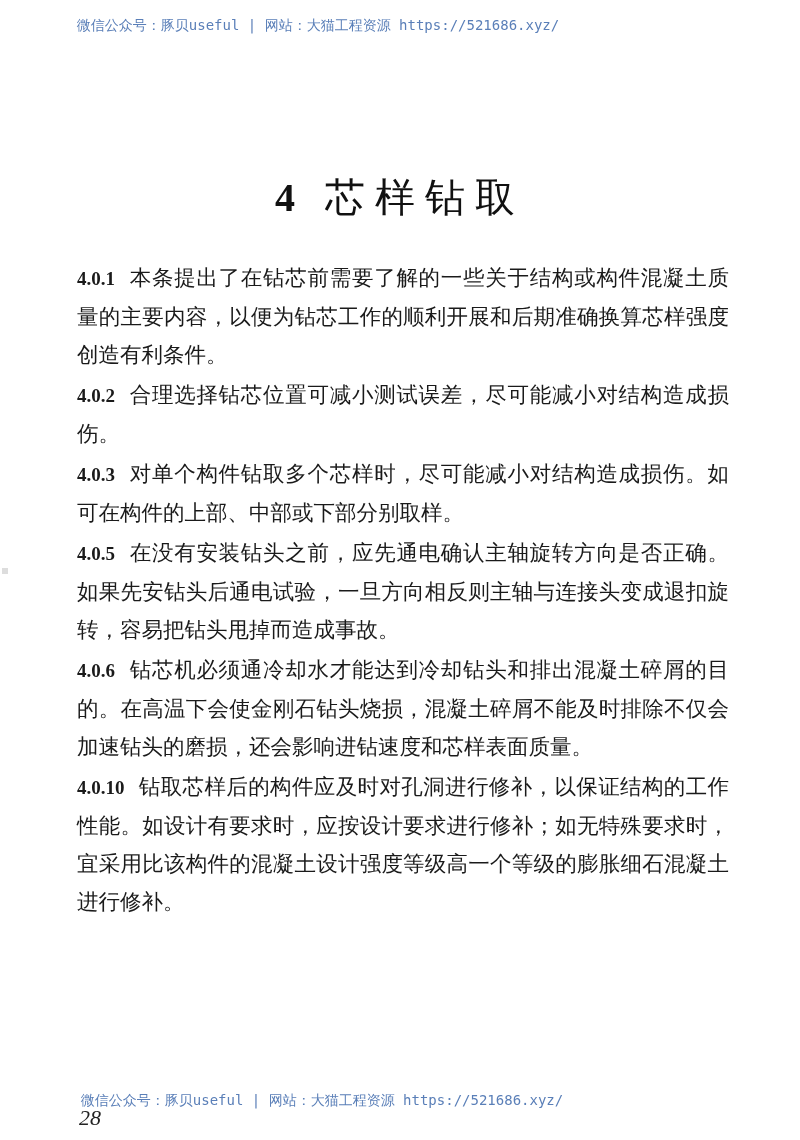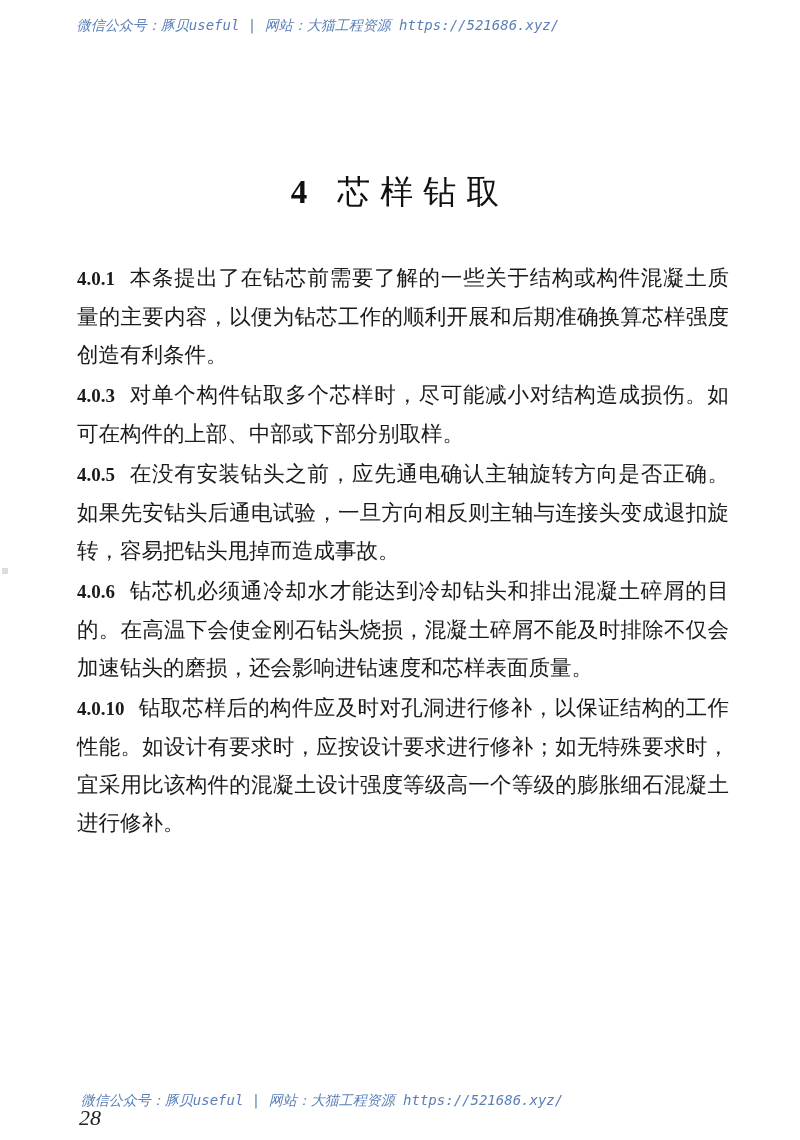--- a/index.html
+++ b/index.html
@@ -3,27 +3,27 @@
   <meta charset="utf-8">
   <style>
     html, body { margin: 0; padding: 0; }
     body {
       width: 800px; height: 1140px; background: #ffffff; position: relative; overflow: hidden;
       font-family: "DejaVu Serif", "Liberation Serif", serif; color: #1a1a1a;
     }
     .watermark {
       position: absolute; left: 0; width: 636px; text-align: center;
       font-family: "DejaVu Sans Mono", "Liberation Mono", monospace;
-      font-size: 14px; color: #5a7fb8; letter-spacing: 0px; font-style: italic;
+      font-size: 14px; color: #5a7fb8; letter-spacing: 0px;
     }
     .watermark.top { top: 17px; }
     .watermark.bottom { top: 1092px; left: 4px; }
     .chapter-title {
       position: absolute; top: 170px; left: 0; width: 800px; text-align: center;
-      font-size: 33px; letter-spacing: 10px; color: #111;
+      font-size: 40px; letter-spacing: 10px; color: #111;
     }
     .chapter-title .num { font-weight: bold; font-family: "Liberation Serif", serif; margin-right: 20px; }
     .content { position: absolute; top: 259px; left: 77px; width: 652px; }
     .para { font-size: 21.5px; line-height: 38px; text-align: justify; margin: 0 0 2px 0; }
     .clause-num {
       font-family: "Liberation Serif", serif; font-weight: bold; font-size: 19px;
       margin-right: 14px;
       margin-top: 16px;
     }
     .page-number {
@@ -38,20 +38,21 @@
 <div class="watermark top">微信公众号：豚贝useful | 网站：大猫工程资源 https://521686.xyz/</div>
 
 <div class="chapter-title">
   <span class="num">4</span><span>芯样钻取</span>
 </div>
 
 <div class="edge-mark"></div>
 
 <div class="content">
   <p class="para"><span class="clause-num">4.0.1</span><span>本条提出了在钻芯前需要了解的一些关于结构或构件混凝土质量的主要内容，以便为钻芯工作的顺利开展和后期准确换算芯样强度创造有利条件。</span></p>
+  <p class="para"><span class="clause-num">4.0.2</span><span>合理选择钻芯位置可减小测试误差，尽可能减小对结构造成损伤。</span></p>
   <p class="para"><span class="clause-num">4.0.3</span><span>对单个构件钻取多个芯样时，尽可能减小对结构造成损伤。如可在构件的上部、中部或下部分别取样。</span></p>
   <p class="para"><span class="clause-num">4.0.5</span><span>在没有安装钻头之前，应先通电确认主轴旋转方向是否正确。如果先安钻头后通电试验，一旦方向相反则主轴与连接头变成退扣旋转，容易把钻头甩掉而造成事故。</span></p>
   <p class="para"><span class="clause-num">4.0.6</span><span>钻芯机必须通冷却水才能达到冷却钻头和排出混凝土碎屑的目的。在高温下会使金刚石钻头烧损，混凝土碎屑不能及时排除不仅会加速钻头的磨损，还会影响进钻速度和芯样表面质量。</span></p>
   <p class="para"><span class="clause-num">4.0.10</span><span>钻取芯样后的构件应及时对孔洞进行修补，以保证结构的工作性能。如设计有要求时，应按设计要求进行修补；如无特殊要求时，宜采用比该构件的混凝土设计强度等级高一个等级的膨胀细石混凝土进行修补。</span></p>
 </div>
 
 <div class="page-number">28</div>
 <div class="watermark bottom">微信公众号：豚贝useful | 网站：大猫工程资源 https://521686.xyz/</div>
 
 </body></html>

